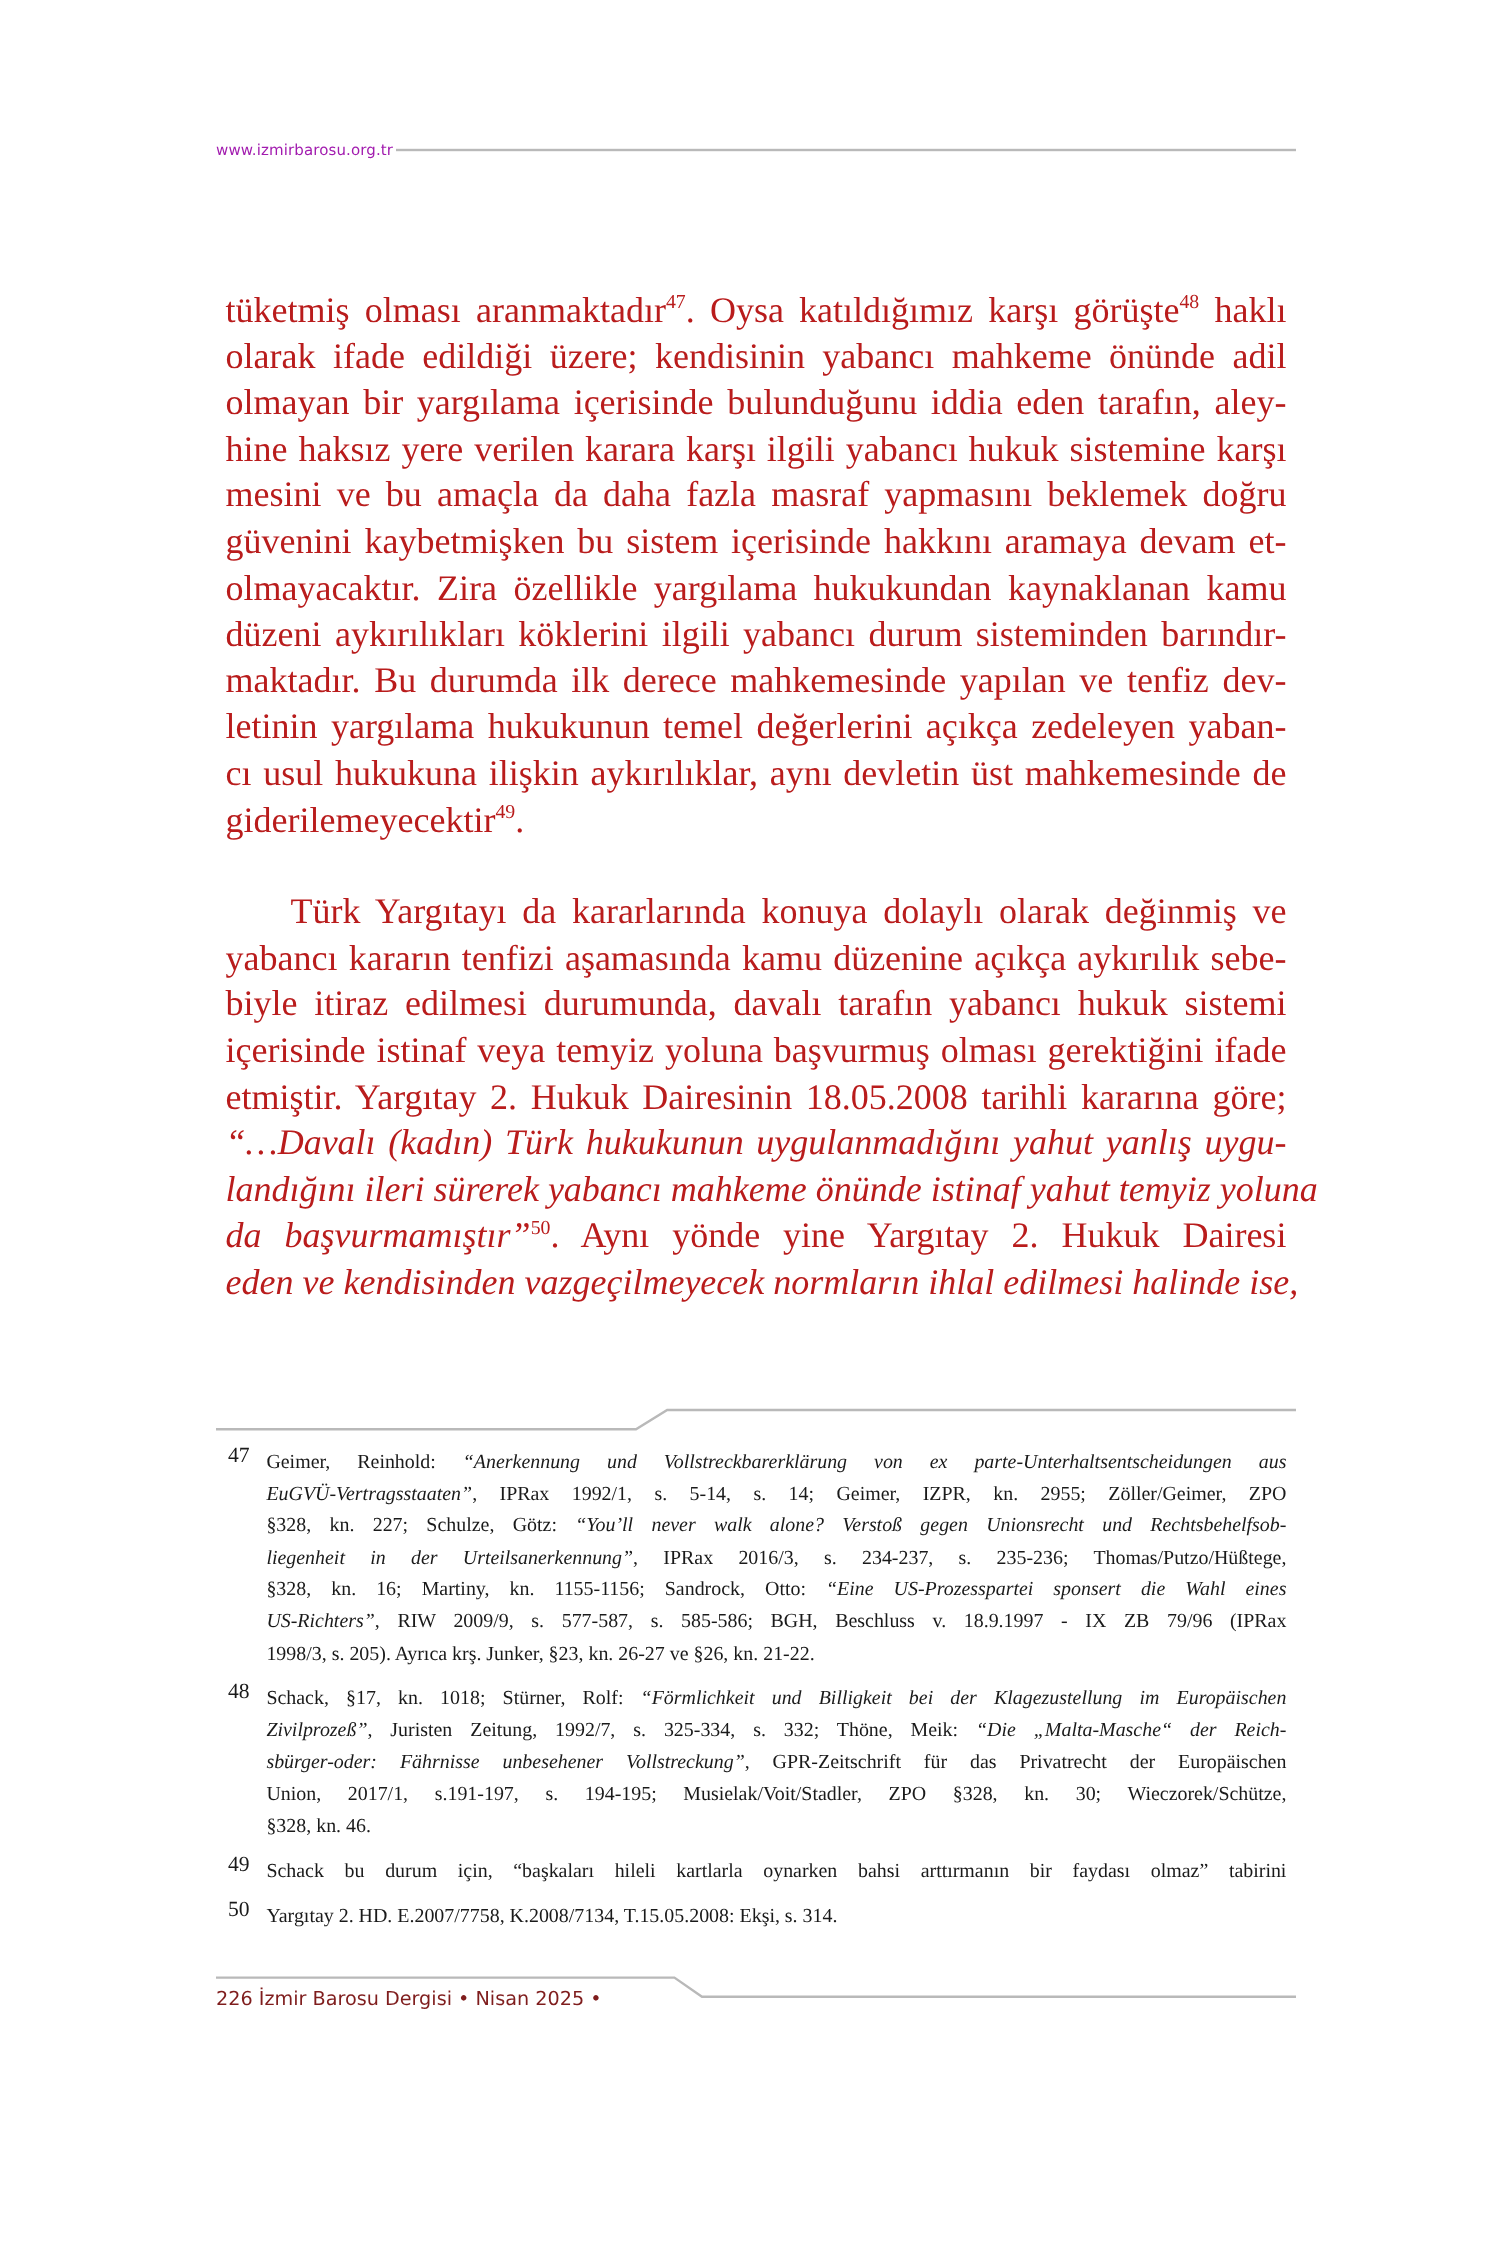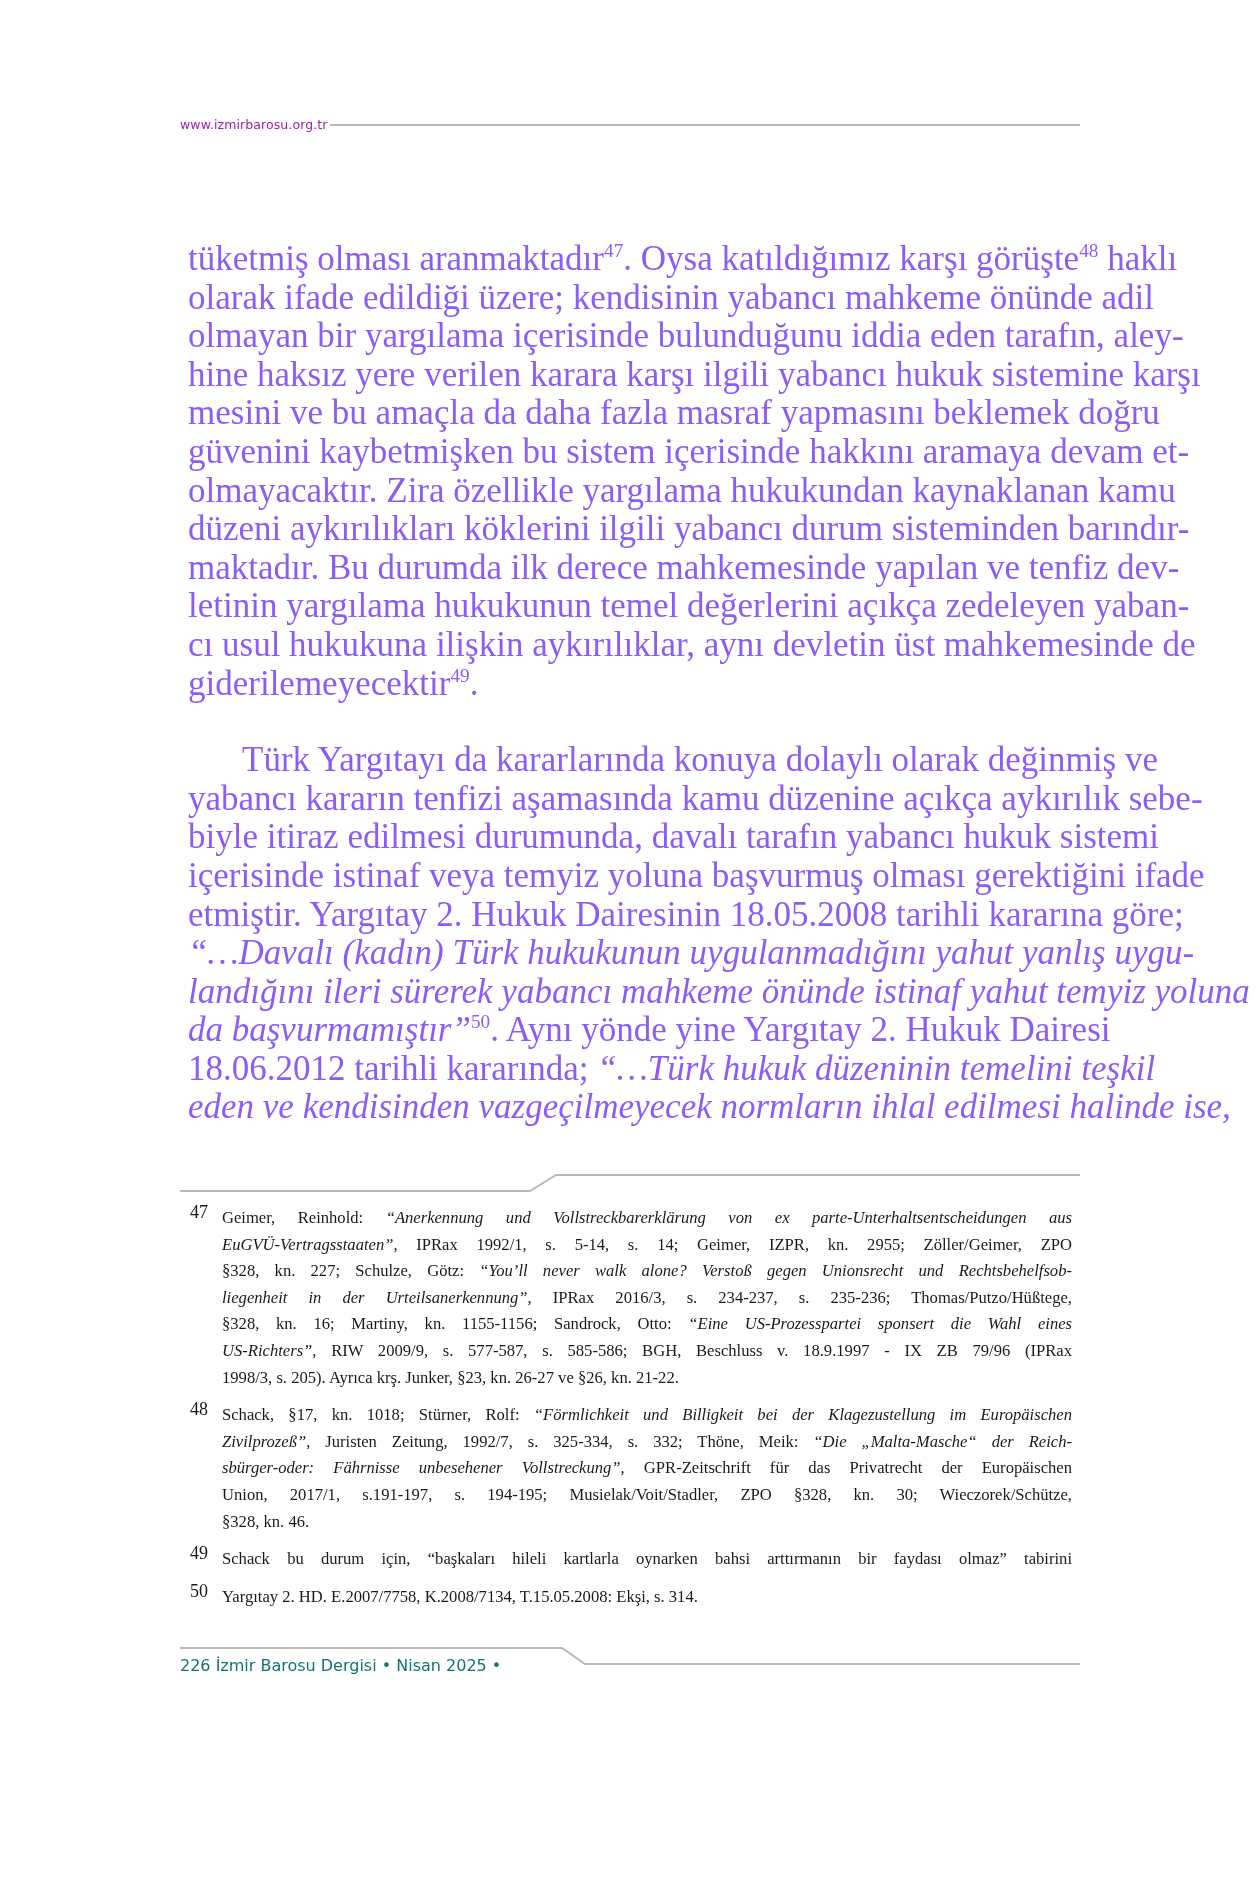--- a/index.html
+++ b/index.html
@@ -5,42 +5,42 @@
     html, body { margin: 0; padding: 0; background: #ffffff; }
     body { width: 1260px; height: 1890px; position: relative; overflow: hidden; }
     .page { position: absolute; left: 0; top: 0; width: 1260px; height: 1890px; }
 
     .header { position: absolute; left: 180px; top: 112px; width: 900px; height: 24px; display: flex; align-items: center; }
     .header-url { font-family: "DejaVu Sans", sans-serif; font-size: 12.5px; color: #a21caf; letter-spacing: 0.1px; white-space: nowrap; }
     .header-rule { flex: 1; height: 2px; background: #b9b9b9; margin-left: 2px; margin-top: 1px; }
 
     .body-text {
       position: absolute; left: 188px; top: 240px; width: 884px;
-      font-family: "Liberation Serif", serif; font-size: 35px; line-height: 38.6px;
-      color: #8b5cf6; text-align: justify;
+      font-family: "Liberation Serif", serif; font-size: 30px; line-height: 38.6px;
+      color: #b91c1c; text-align: justify;
     }
     .body-text p { margin: 0; }
     .body-text p.p2 { margin-top: 38px; text-indent: 54px; }
     .line { display: block; text-align: justify; text-align-last: justify; white-space: nowrap; }
     .line.last { text-align-last: left; }
     sup { font-size: 0.55em; line-height: 0; vertical-align: super; }
     .it { font-style: italic; }
 
     .sep { position: absolute; left: 180px; top: 1168px; width: 900px; height: 30px; }
 
     .footnotes {
       position: absolute; left: 188px; top: 1205px; width: 884px;
       font-family: "Liberation Serif", serif; font-size: 16.6px; line-height: 26.6px; color: #1a1a1a;
     }
     .fn { position: relative; padding-left: 34px; margin-bottom: 11px; text-align: justify; }
     .fn-num { position: absolute; left: 2px; top: -6px; font-size: 18px; }
     .fn .line { white-space: nowrap; }
 
     .footer { position: absolute; left: 180px; top: 1644px; width: 900px; height: 34px; }
-    .footer-text { position: absolute; left: 0; top: 10px; font-family: "DejaVu Sans", sans-serif; font-size: 16px; color: #0f766e; white-space: nowrap; }
+    .footer-text { position: absolute; left: 0; top: 10px; font-family: "DejaVu Sans", sans-serif; font-size: 16px; color: #7f1d1d; white-space: nowrap; }
   </style>
 </head>
 <body>
 
 <div class="page">
 
   <div class="header">
     <span class="header-url">www.izmirbarosu.org.tr</span>
     <span class="header-rule"></span>
   </div>
@@ -62,21 +62,20 @@
       </p>
     <p class="p2">
       <span class="line">Türk Yargıtayı da kararlarında konuya dolaylı olarak değinmiş ve</span>
       <span class="line" style="text-indent:0">yabancı kararın tenfizi aşamasında kamu düzenine açıkça aykırılık sebe-</span>
       <span class="line" style="text-indent:0">biyle itiraz edilmesi durumunda, davalı tarafın yabancı hukuk sistemi</span>
       <span class="line" style="text-indent:0">içerisinde istinaf veya temyiz yoluna başvurmuş olması gerektiğini ifade</span>
       <span class="line" style="text-indent:0">etmiştir. Yargıtay 2. Hukuk Dairesinin 18.05.2008 tarihli kararına göre;</span>
       <span class="line it" style="text-indent:0">“…Davalı (kadın) Türk hukukunun uygulanmadığını yahut yanlış uygu-</span>
       <span class="line it" style="text-indent:0">landığını ileri sürerek yabancı mahkeme önünde istinaf yahut temyiz yoluna</span>
       <span class="line" style="text-indent:0"><span class="it">da başvurmamıştır”</span><sup>50</sup><span>. Aynı yönde yine Yargıtay 2. Hukuk Dairesi</span></span>
-      <span class="line" style="text-indent:0"><span>18.06.2012 tarihli kararında; </span><span class="it">“…Türk hukuk düzeninin temelini teşkil</span></span>
       <span class="line it" style="text-indent:0">eden ve kendisinden vazgeçilmeyecek normların ihlal edilmesi halinde ise,</span>
     </p>
   </div>
 
   <svg class="sep" width="900" height="30" viewBox="0 0 900 30">
     <polyline points="0,23 350,23 376,7 900,7" fill="none" stroke="#b9b9b9" stroke-width="2"></polyline>
   </svg>
 
   <div class="footnotes" id="footnotes">
       <div class="fn">

